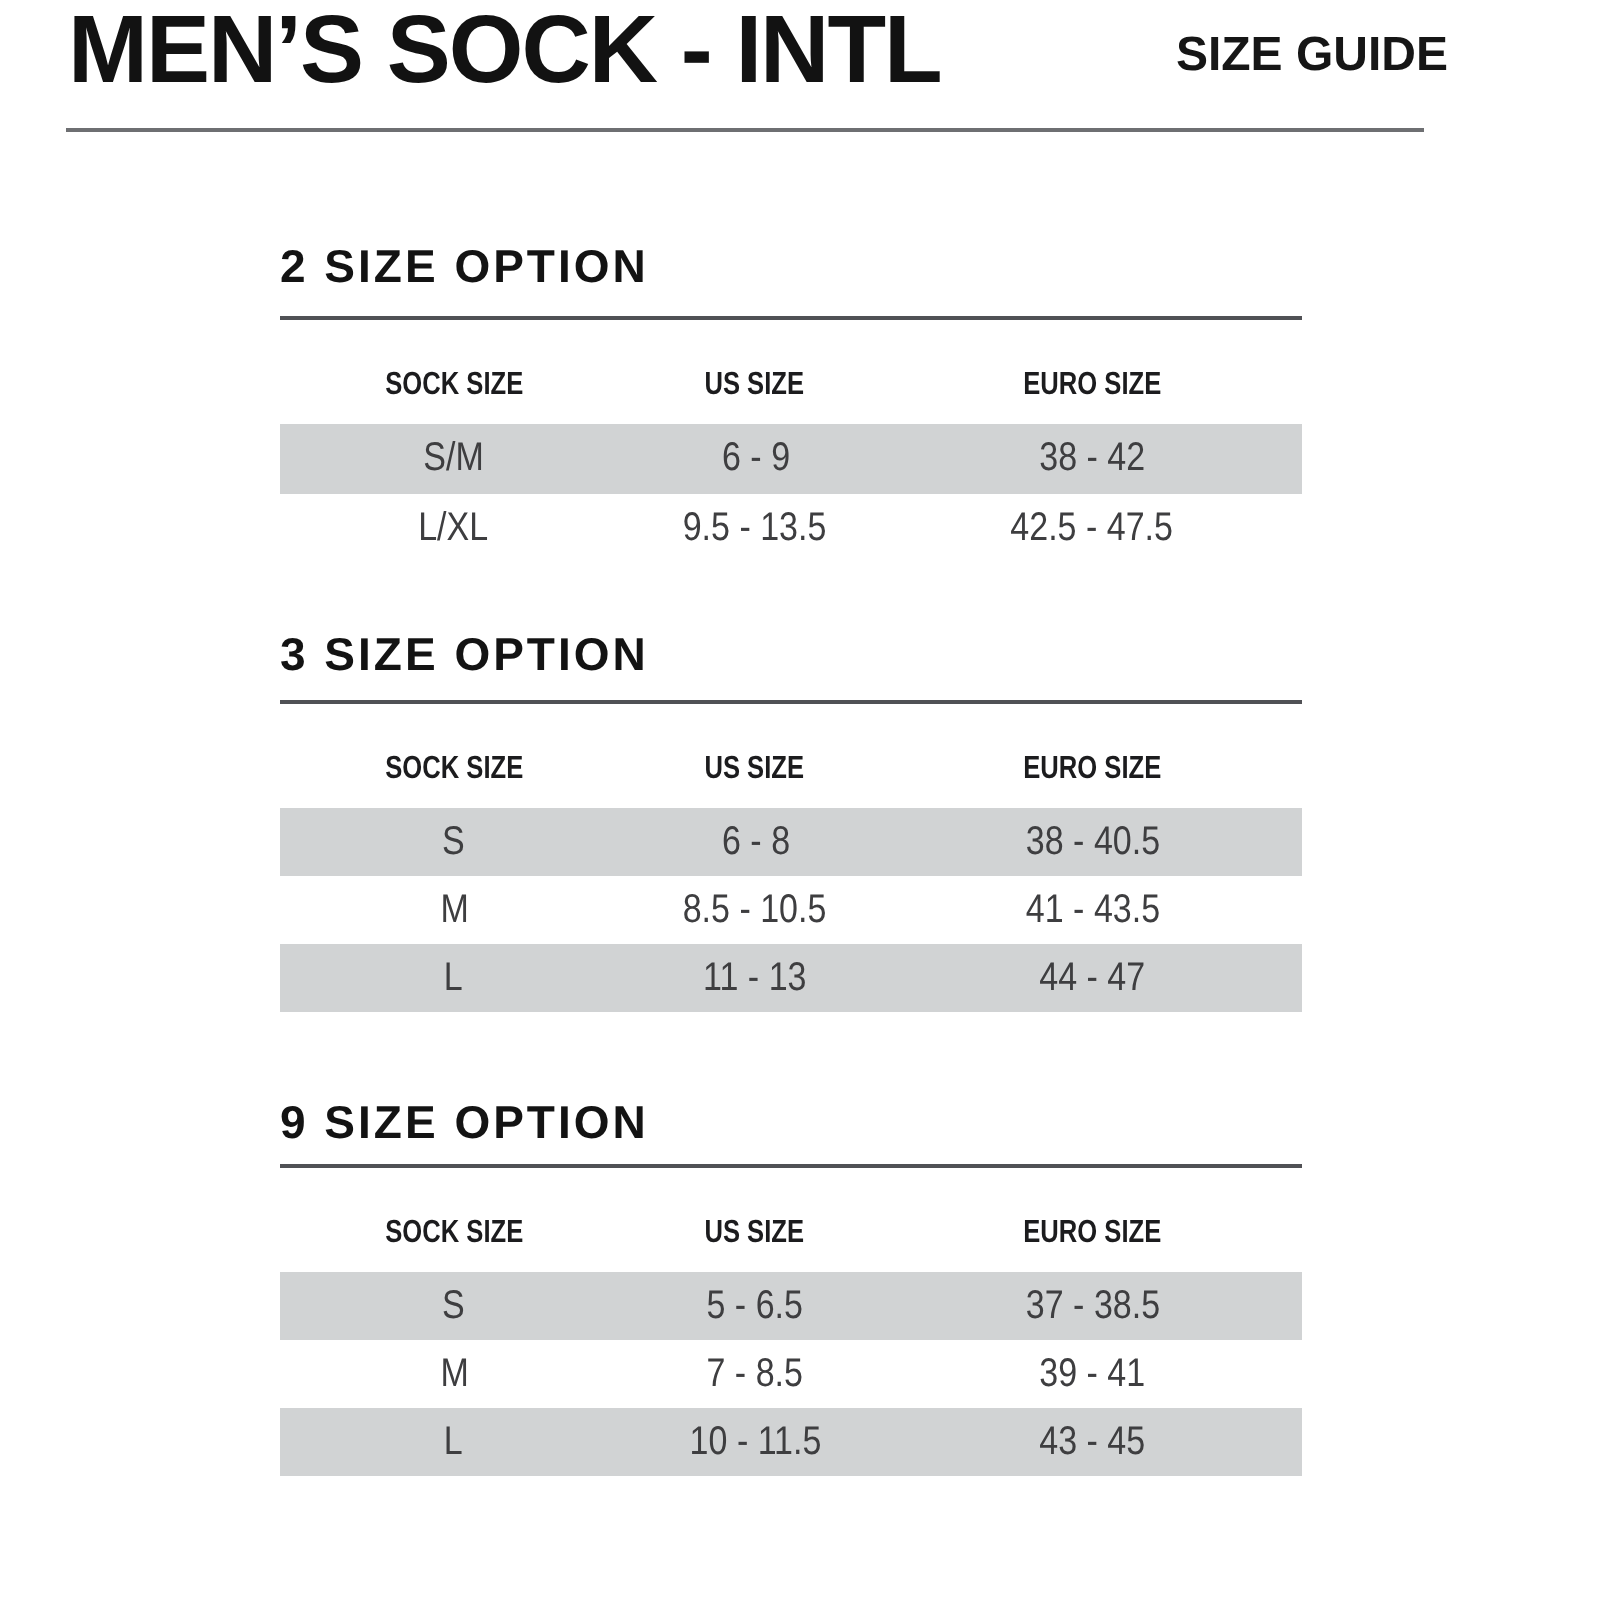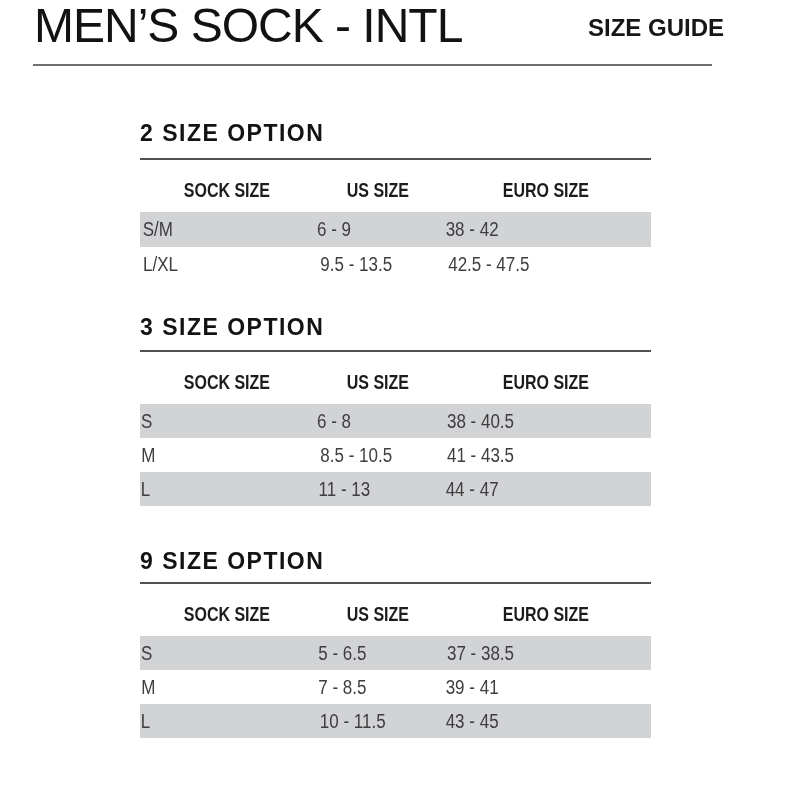--- a/index.html
+++ b/index.html
@@ -10,21 +10,21 @@
     font-family: "Liberation Sans", sans-serif;
     color: #231f20;
     overflow: hidden;
   }
   .page { position: relative; width: 800px; height: 800px; }
 
   
   header { position: relative; height: 66px; }
   .title {
     position: absolute; left: 34px; top: 3px; margin: 0;
-    font-size: 48px; line-height: 46px; font-weight: 400;
+    font-size: 48px; line-height: 46px; font-weight: 700;
     letter-spacing: -1px; color: #121212; white-space: nowrap;
   }
   .size-guide {
     position: absolute; right: 76px; top: 15px;
     font-size: 24px; line-height: 26px; font-weight: 700;
     color: #161616; white-space: nowrap;
   }
   .header-rule {
     position: absolute; left: 33px; top: 64px;
     width: 679px; height: 2px; background: #6e6f72;
@@ -39,24 +39,24 @@
   .sec-rule { height: 2px; background: #505155; }
   .sec1 { margin-top: 54px; }  .sec1 .sec-rule { margin-top: 12px; }
   .sec2 { margin-top: 32px; }  .sec2 .sec-rule { margin-top: 10px; }
   .sec3 { margin-top: 42px; }  .sec3 .sec-rule { margin-top: 8px; }
 
   
   table { width: 100%; border-collapse: collapse; table-layout: fixed; }
   col.c1 { width: 34%; } col.c2 { width: 25%; } col.c3 { width: 41%; }
   th {
     height: 52px; vertical-align: bottom; padding: 0 0 10px 0;
-    font-size: 20px; font-weight: 700; text-align: center; color: #1c1c1e;
+    font-size: 16px; font-weight: 700; text-align: center; color: #1c1c1e;
   }
   td {
-    height: 34px; padding: 0; 
+    height: 34px; padding: 0; text-align: center;
     font-size: 20px; font-weight: 400; color: #3e3e40;
   }
   .sec1 td { height: 35px; }
   tbody tr:nth-child(odd) { background: #d1d3d4; }
 
   
   .cnd { display: inline-block; white-space: nowrap; transform: scaleX(0.85); }
   th .cnd { transform: scaleX(0.80); }
 </style>
 </head>

